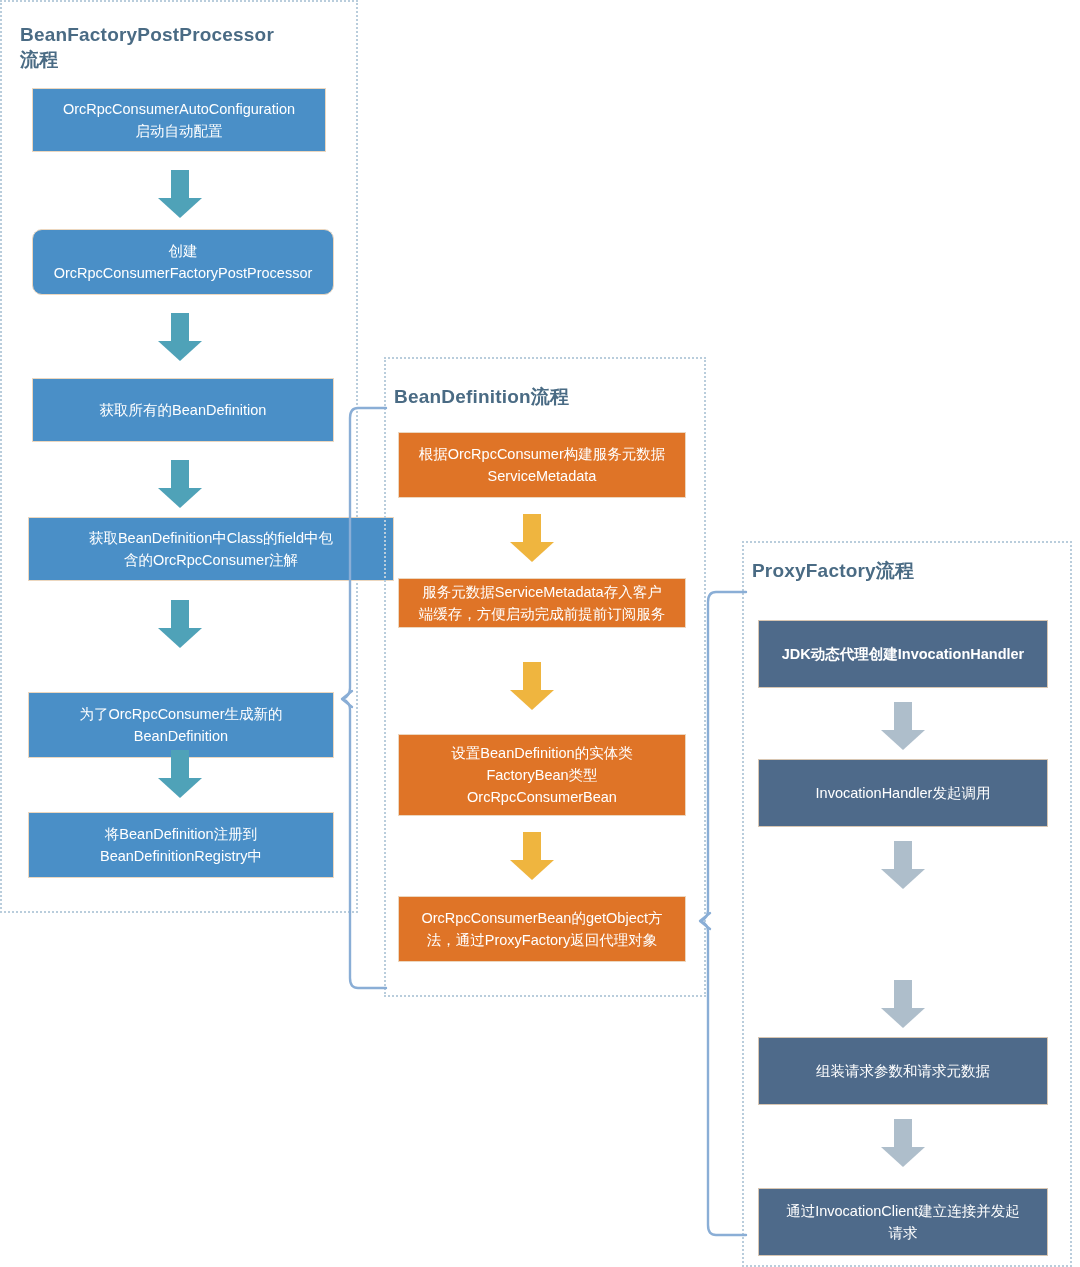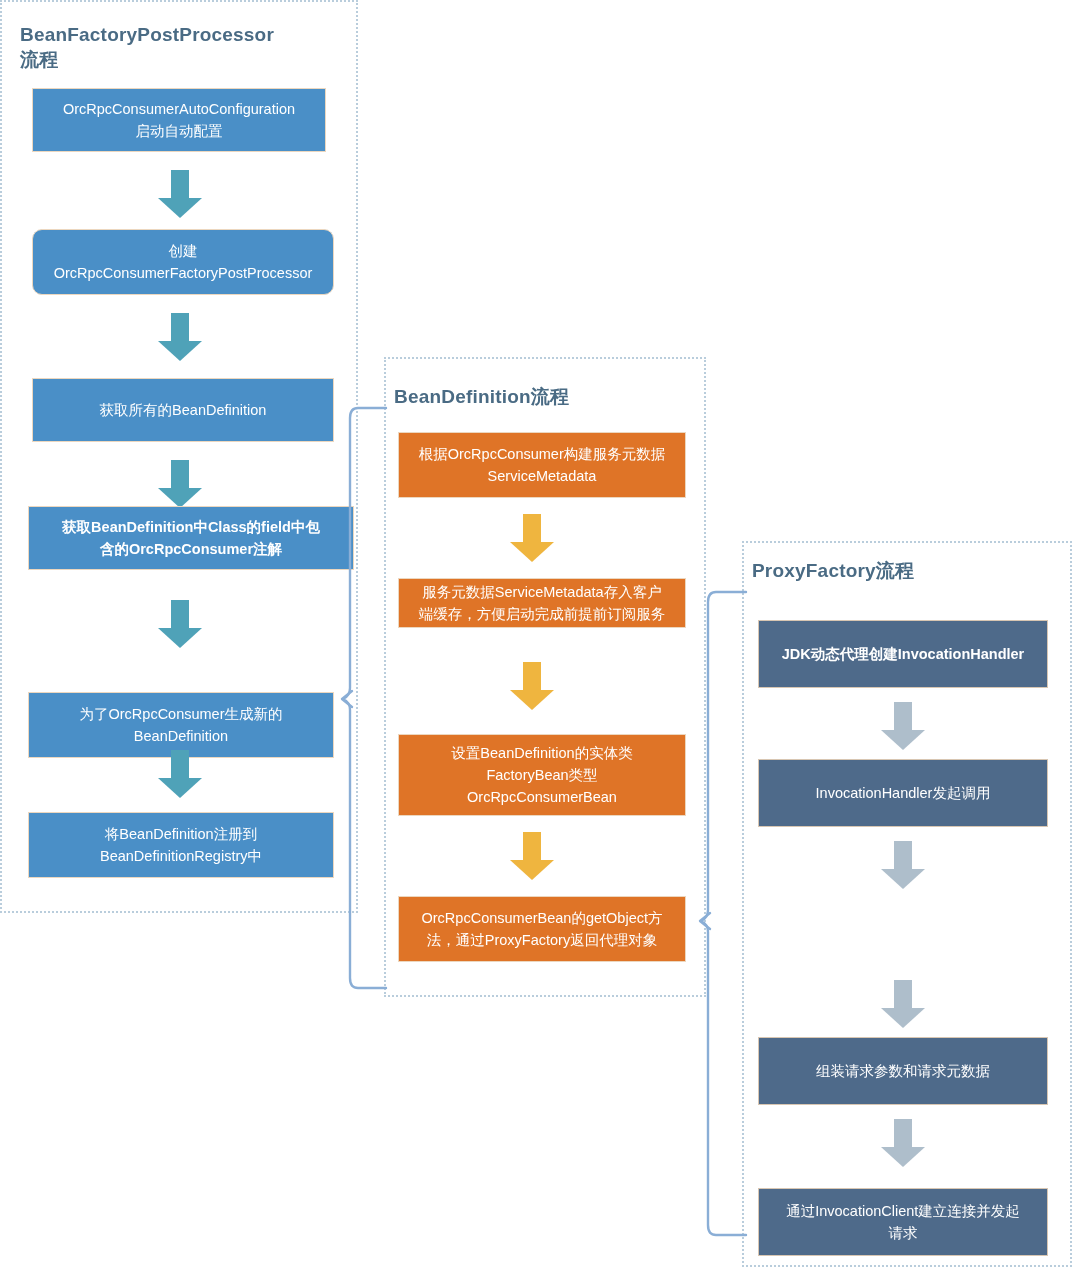--- a/index.html
+++ b/index.html
@@ -129,21 +129,21 @@
     <div class="head" style="top:28px;"></div>
   </div>
 
   <div class="node blue" style="left:32px; top:378px; width:302px; height:64px;">获取所有的BeanDefinition</div>
 
   <div class="v-arrow teal" style="left:158px; top:460px; height:48px;">
     <div class="shaft" style="height:28px;"></div>
     <div class="head" style="top:28px;"></div>
   </div>
 
-  <div class="node blue" style="left:28px; top:506px; width:326px; height:64px;font-weight:bold;">获取BeanDefinition中Class的field中包
+  <div class="node blue" style="left:28px; top:517px; width:366px; height:64px;">获取BeanDefinition中Class的field中包
 含的OrcRpcConsumer注解</div>
 
   <div class="v-arrow teal" style="left:158px; top:600px; height:48px;">
     <div class="shaft" style="height:28px;"></div>
     <div class="head" style="top:28px;"></div>
   </div>
 
   <div class="node blue" style="left:28px; top:668px; width:306px; height:66px;margin-top:24px;">为了OrcRpcConsumer生成新的
 BeanDefinition</div>
 

